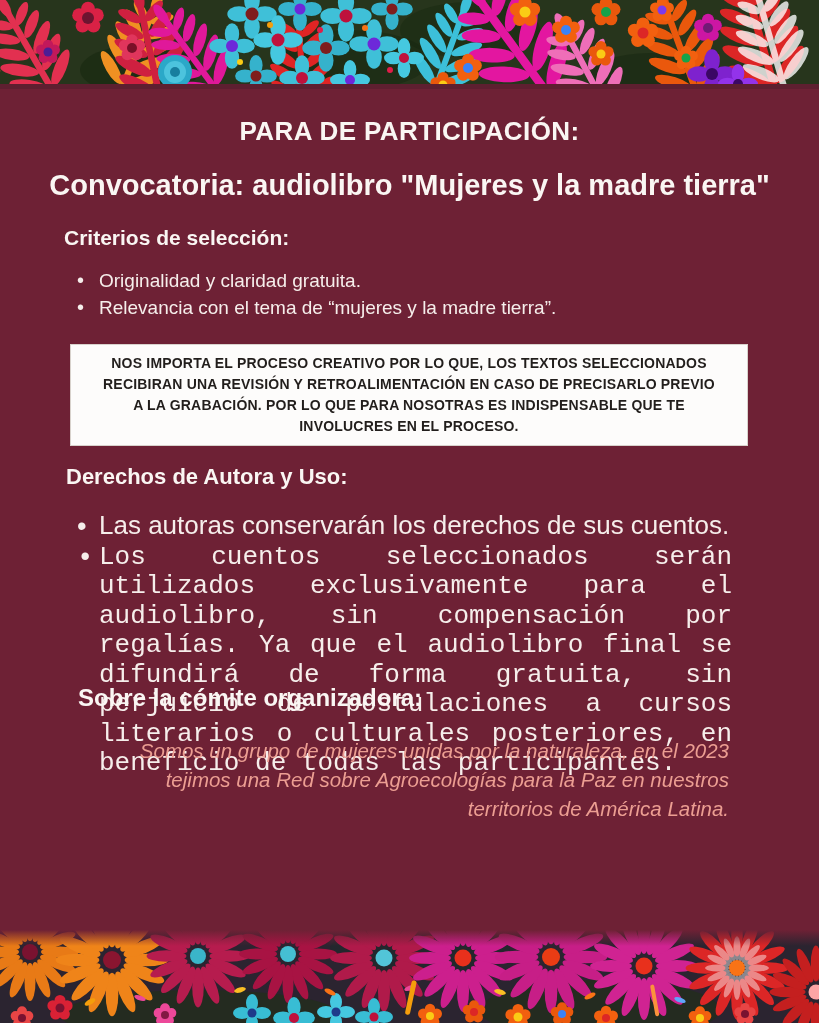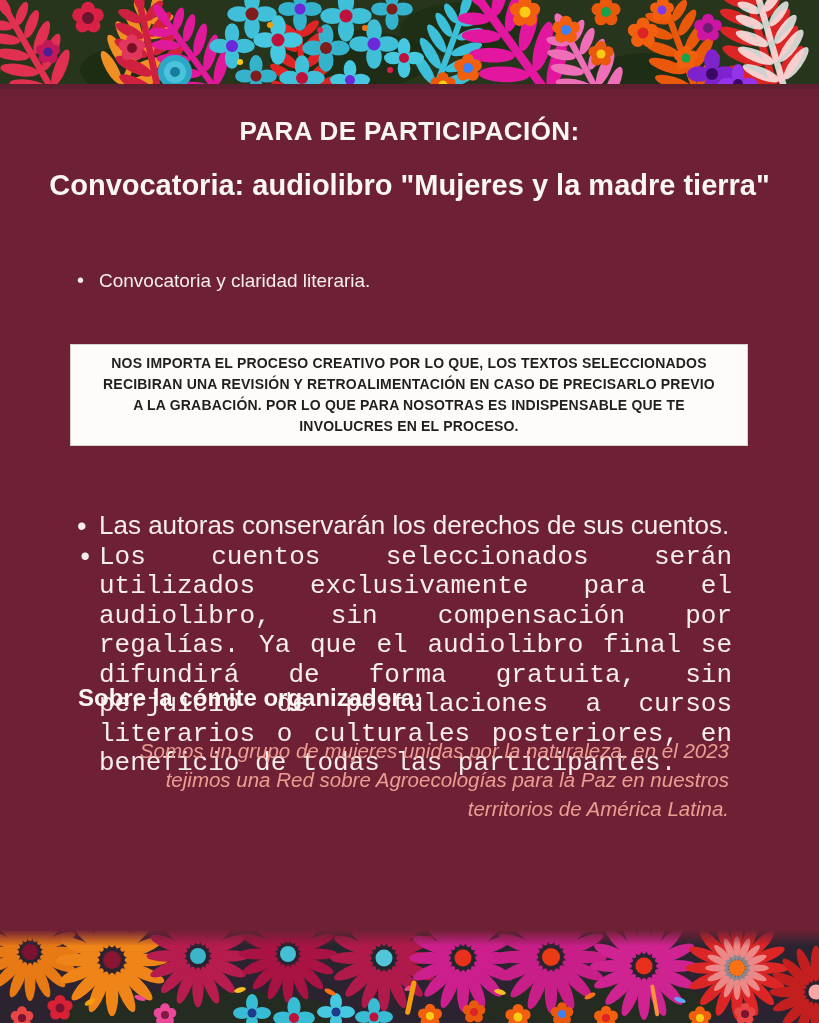--- a/index.html
+++ b/index.html
@@ -219,28 +219,31 @@
       <use href="#flower4" fill="#9333ea" transform="translate(738,84) scale(1.05)"></use>
         <circle cx="738" cy="84" r="5" fill="#3b0764"></circle>
     </g>
 
     <rect x="0" y="84" width="819" height="5" fill="#5e1f30"></rect>
   </svg>
 
   <h1 class="title">PARA DE PARTICIPACIÓN:</h1>
   <h2 class="subtitle">Convocatoria: audiolibro "Mujeres y la madre tierra"</h2>
 
+  <h3 class="sec-heading h-criterios">Criterios de selección:</h3>
   <ul class="blist list-criterios">
-    <li>Convocatoria y claridad literaria.</li>
+    <li>Originalidad y claridad gratuita.</li>
+    <li>Relevancia con el tema de “mujeres y la madre tierra”.</li>
   </ul>
 
   <div class="notice">
     <p>NOS IMPORTA EL PROCESO CREATIVO POR LO QUE, LOS TEXTOS SELECCIONADOS RECIBIRAN UNA REVISIÓN Y RETROALIMENTACIÓN EN CASO DE PRECISARLO PREVIO A LA GRABACIÓN. POR LO QUE PARA NOSOTRAS ES INDISPENSABLE QUE TE INVOLUCRES EN EL PROCESO.</p>
   </div>
 
+  <h3 class="sec-heading h-derechos">Derechos de Autora y Uso:</h3>
   <ul class="blist list-derechos">
     <li>Las autoras conservarán los derechos de sus cuentos.</li>
     <li class="just">Los cuentos seleccionados serán utilizados exclusivamente para el audiolibro, sin compensación por regalías. Ya que el audiolibro final se difundirá de forma gratuita, sin perjuicio de postulaciones a cursos literarios o culturales posteriores, en beneficio de todas las participantes.</li>
   </ul>
 
   <h3 class="sec-heading h-comite">Sobre la cómite organizadora:</h3>
   <div class="comite-text">
     <p>Somos un grupo de mujeres unidas por la naturaleza, en el 2023 tejimos una Red sobre Agroecologías para la Paz en nuestros territorios de América Latina.</p>
   </div>
 

